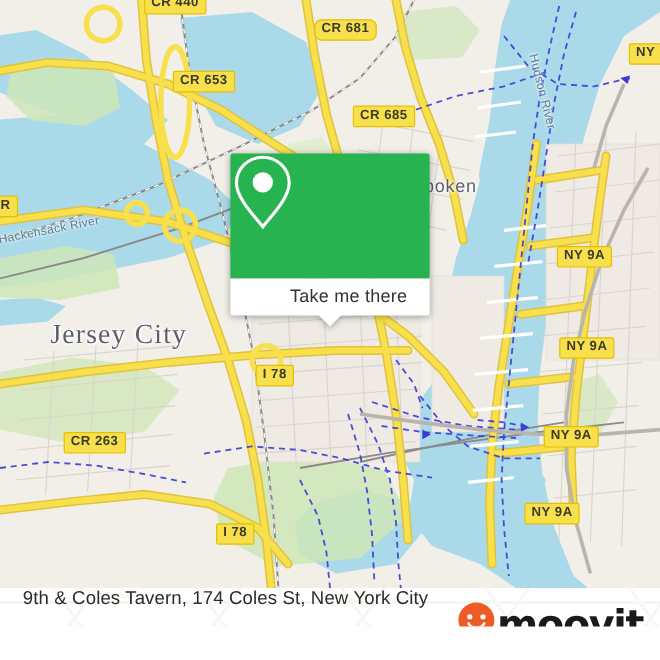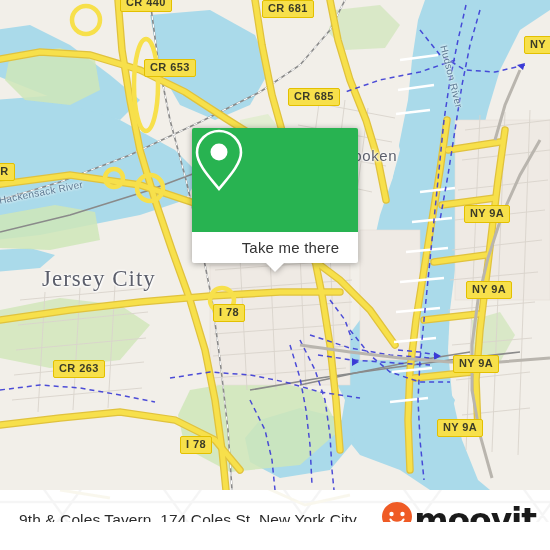--- a/index.html
+++ b/index.html
@@ -40,21 +40,21 @@
     width:0; height:0; border-left:10px solid transparent;
     border-right:10px solid transparent; border-top:10px solid #fff; }
 
   
   #osm-attrib { position:absolute; left:0; top:466px; height:24px;
     background:rgba(255,255,255,.78); display:flex; align-items:center;
     padding:0 8px 0 10px; font-size:12.5px; color:#333; z-index:9; }
 
   
   #footer { position:absolute; left:0; top:490px; width:550px; height:60px;
-    background:#fff; display:flex; align-items:center; overflow:hidden; }
+    background:#fff; display:flex; overflow:hidden; }
   #footer-wm { position:absolute; left:0; top:0; width:550px; height:60px;
     opacity:.5; }
   #footer-title { position:relative; margin-left:19px; font-size:15.5px;
     color:#2b2b2b; letter-spacing:.1px; white-space:nowrap; z-index:2; }
   #moovit-logo { position:absolute; right:14px; top:50%; transform:translateY(-50%);
     display:flex; align-items:center; z-index:2; }
   #moovit-logo .wordmark { font-size:33px; font-weight:bold; color:#1a1a1a;
     letter-spacing:-1.1px; margin-left:1px; line-height:33px;
     font-family:"DejaVu Sans", sans-serif; }
 </style>
@@ -220,22 +220,22 @@
       <g stroke="#b9b5ae" stroke-width="3" fill="none">
         <path d="M540 140 L520 175 L502 215 L488 258 L478 300 L472 345
                  L472 390 L480 435 L492 478"></path>
         <path d="M300 345 L350 352 L400 358 L450 362 L500 362 L550 358"></path>
         <path d="M520 70 L505 105 L495 140"></path>
       </g>
     </svg>
 
     <div class="shield" style="left:120px; top:-6px;">CR 440</div>
     <div class="shield" style="left:144px; top:59px;">CR 653</div>
-    <div class="shield" style="left:262px; top:0;">CR 681</div>
-    <div class="shield" style="left:288px; top:88px;">CR 685</div>
+    <div class="shield" style="left:262px; top:16px;border-radius:6px;">CR 681</div>
+    <div class="shield" style="left:294px; top:88px;">CR 685</div>
     <div class="shield" style="left:-14px; top:163px;">CR</div>
     <div class="shield" style="left:524px; top:36px;">NY</div>
     <div class="shield" style="left:464px; top:205px;">NY 9A</div>
     <div class="shield" style="left:466px; top:281px;">NY 9A</div>
     <div class="shield" style="left:453px; top:355px;">NY 9A</div>
     <div class="shield" style="left:437px; top:419px;">NY 9A</div>
     <div class="shield" style="left:213px; top:304px;">I 78</div>
     <div class="shield" style="left:180px; top:436px;">I 78</div>
     <div class="shield" style="left:53px; top:360px;">CR 263</div>
 

